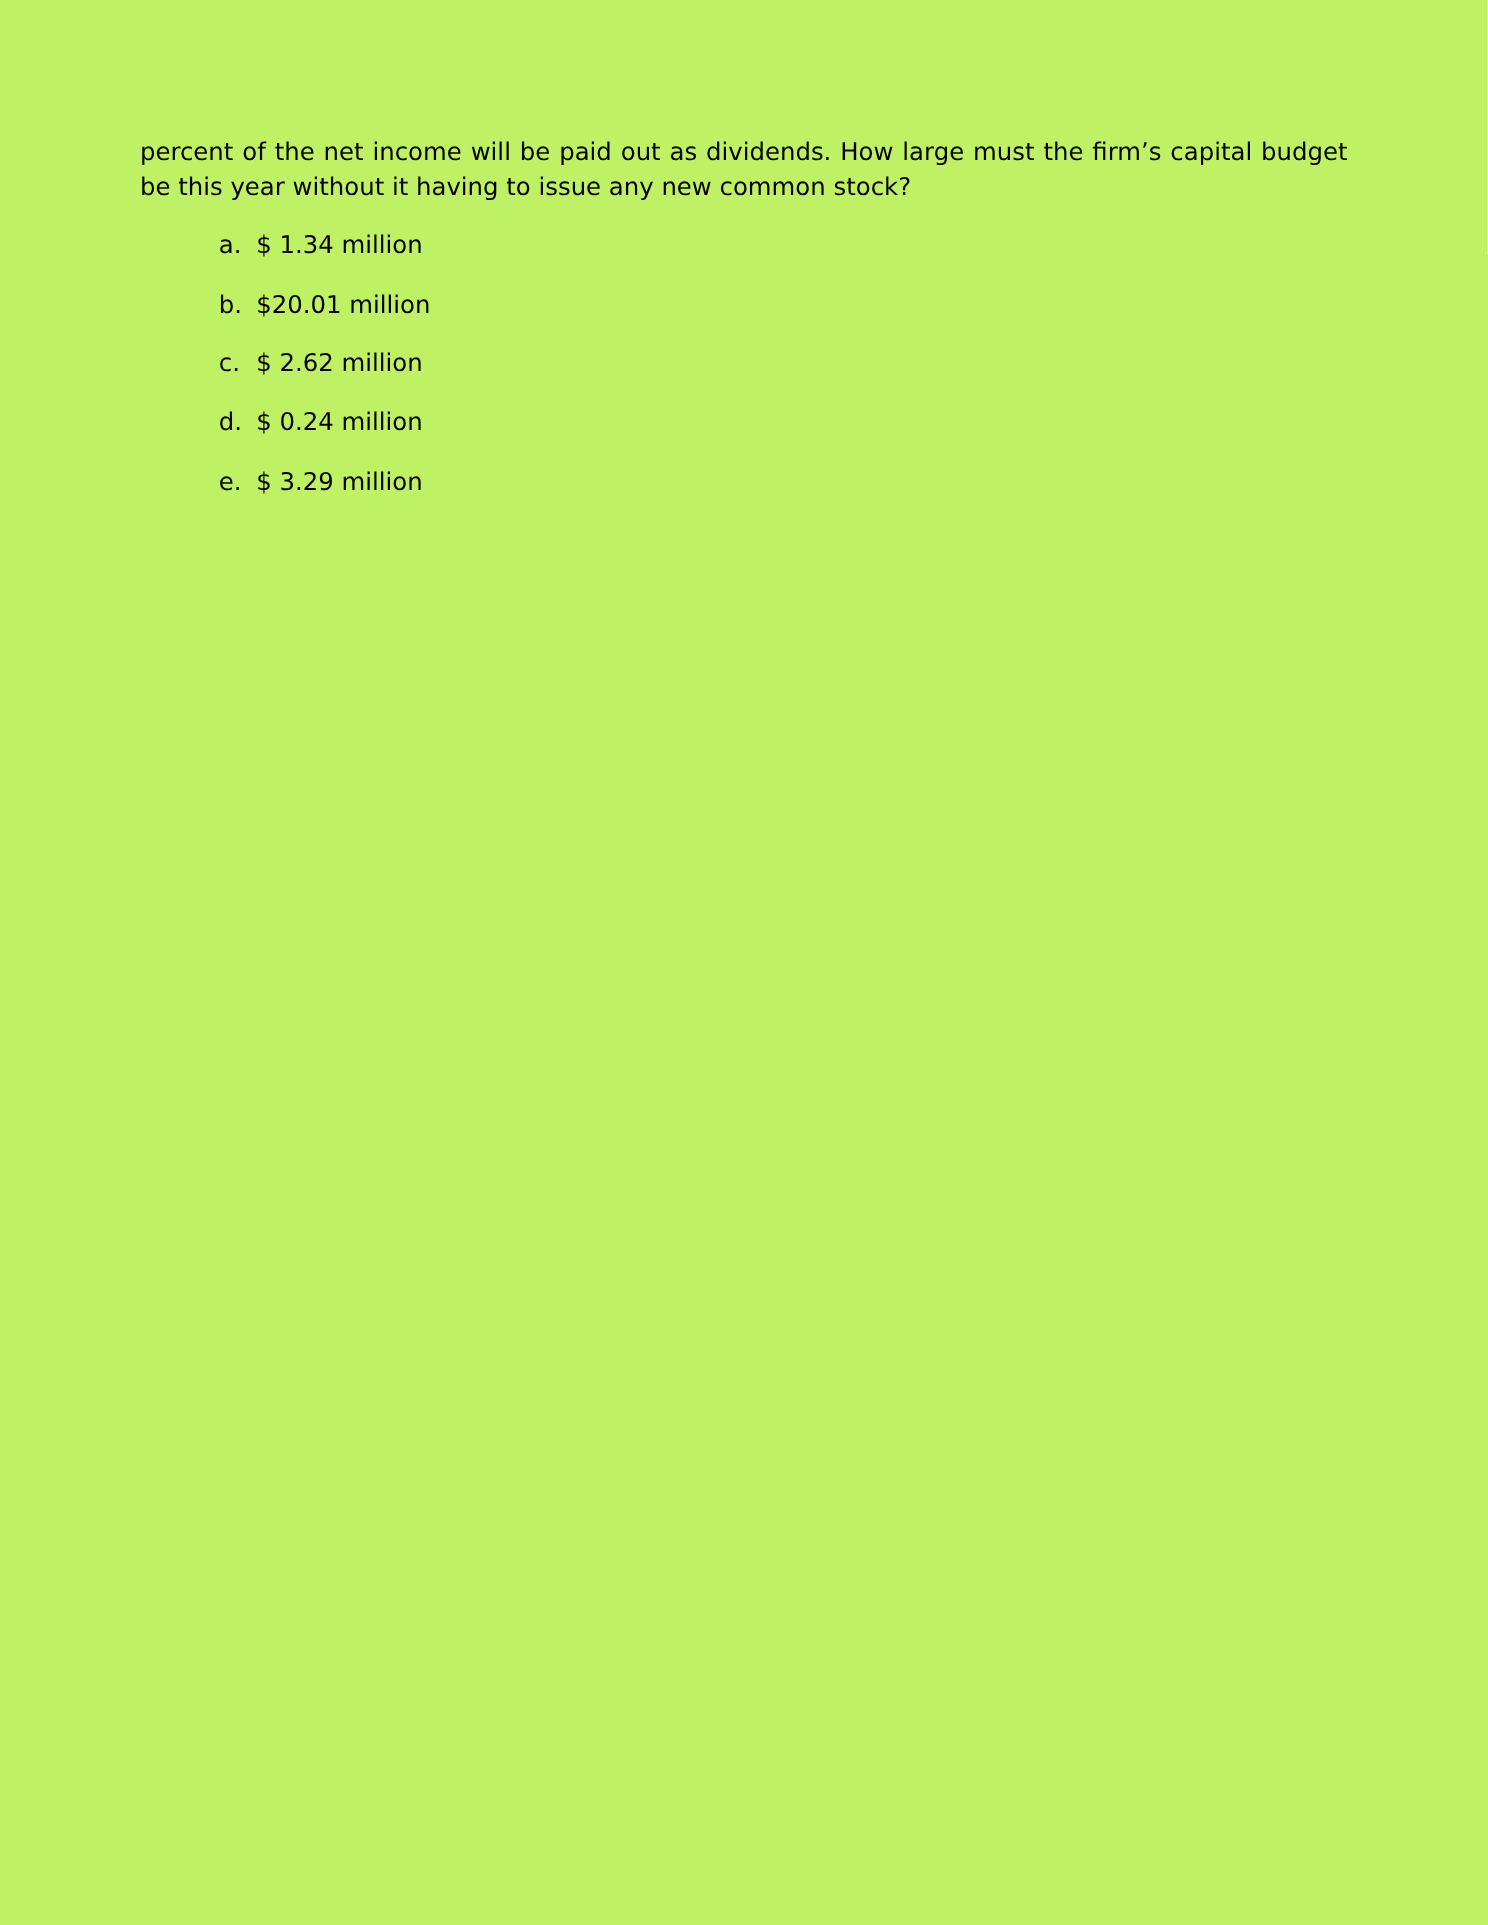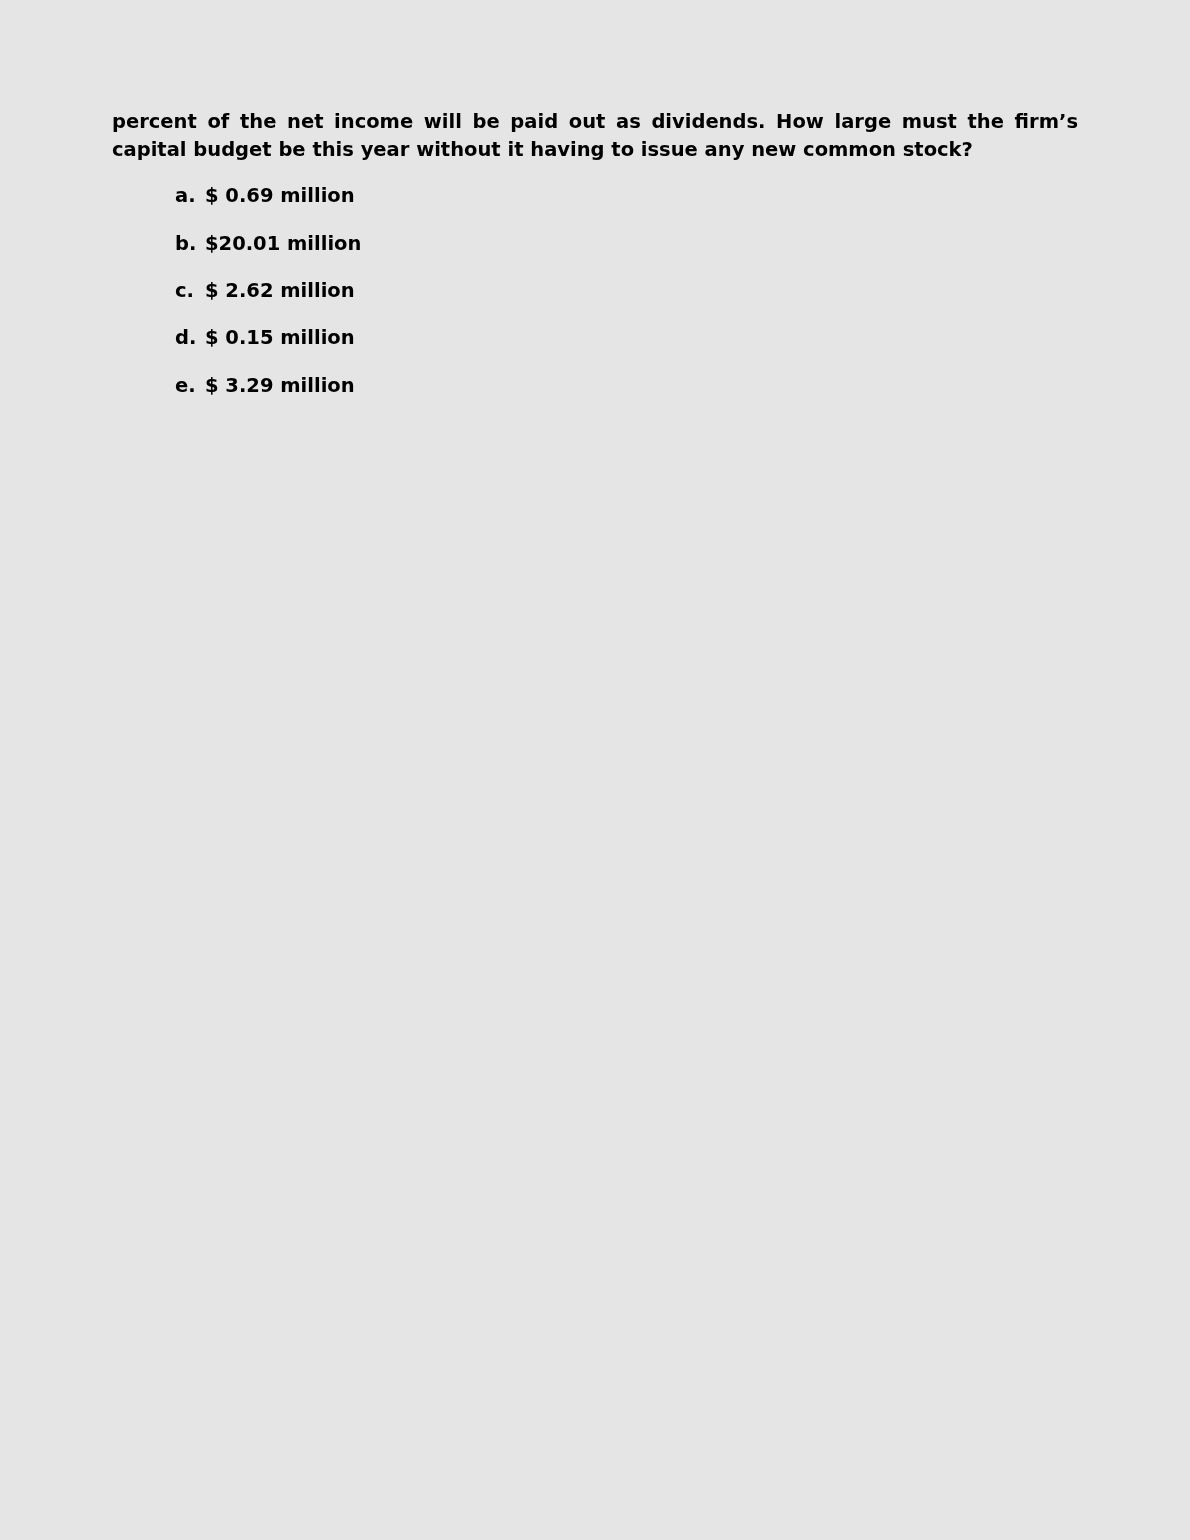--- a/index.html
+++ b/index.html
@@ -11,23 +11,22 @@
     width: 1190px;
     height: 1540px;
     font-family: "DejaVu Sans", sans-serif;
     color: #000000;
     -webkit-font-smoothing: antialiased;
   }
   .page {
     position: relative;
     width: 1190px;
     height: 1540px;
-    background: #e5e5e5;
+    background: #bef264;
     box-sizing: border-box;
-    font-weight: bold;
   }
   .content {
     position: absolute;
     left: 112px;
     top: 108px;
     width: 966px;
   }
   .question-paragraph {
     font-size: 19.5px;
     line-height: 1.42;
@@ -65,36 +64,36 @@
 
 <div class="page">
   <div class="content">
 
     <p class="question-paragraph">percent of the net income will be paid out as dividends.  How large must the firm’s capital budget be this year without it having to issue any new common stock?</p>
 
     <ul class="options">
 
       <li class="option-row">
         <span class="option-letter">a.</span>
-        <span class="option-text">$ 0.69 million</span>
+        <span class="option-text">$ 1.34 million</span>
       </li>
 
       <li class="option-row">
         <span class="option-letter">b.</span>
         <span class="option-text">$20.01 million</span>
       </li>
 
       <li class="option-row">
         <span class="option-letter">c.</span>
         <span class="option-text">$ 2.62 million</span>
       </li>
 
       <li class="option-row">
         <span class="option-letter">d.</span>
-        <span class="option-text">$ 0.15 million</span>
+        <span class="option-text">$ 0.24 million</span>
       </li>
 
       <li class="option-row">
         <span class="option-letter">e.</span>
         <span class="option-text">$ 3.29 million</span>
       </li>
 
     </ul>
   </div>
 </div>

